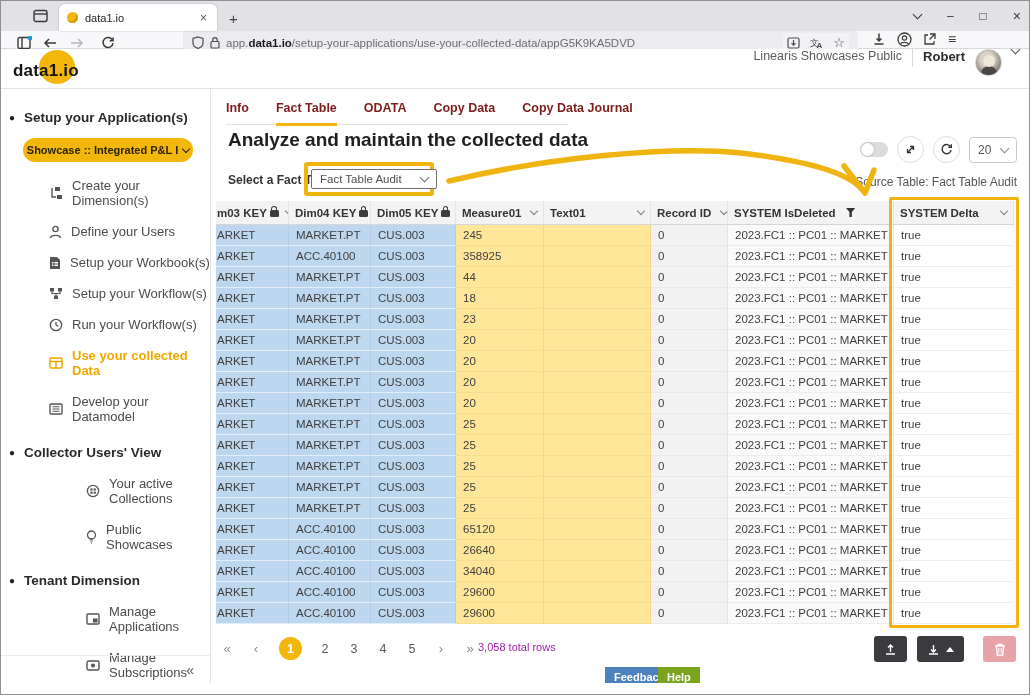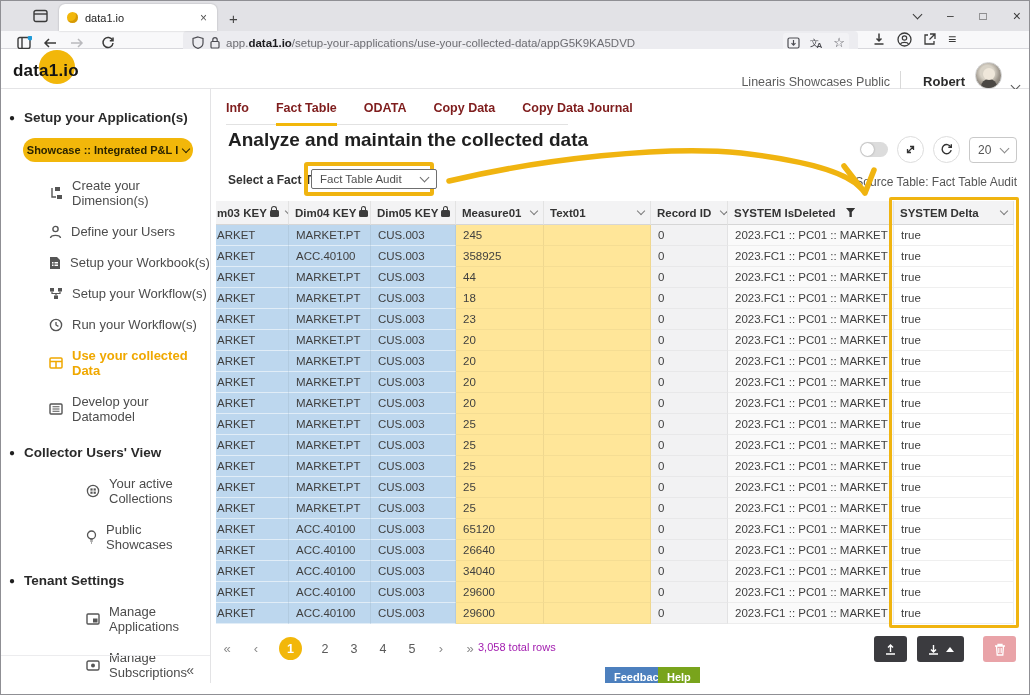--- a/index.html
+++ b/index.html
@@ -23,24 +23,24 @@
   .urltext { font-size:11.5px; color:#6d6d72; flex:1; white-space:nowrap; overflow:hidden; }
   .urltext b { color:#1c1c1f; }
   .urlicons { display:flex; align-items:center; gap:10px; padding:2px 4px; background:#f2f2f5; border-radius:3px; }
   .tb-right { display:flex; align-items:center; gap:11px; margin-left:14px; color:#3a3a3a; }
   .menu-glyph { font-size:14px; color:#3a3a3a; letter-spacing:0; }
 
   
   .appbar { height:40px; background:#fff; border-bottom:1px solid #e4e4e6; position:relative; }
   .logo-circle { position:absolute; left:38px; top:1px; width:36px; height:34px; border-radius:50%; background:#f2b70a; }
   .logo-text { position:absolute; left:12px; top:12px; font-size:17px; font-weight:bold; color:#141414; letter-spacing:.2px; }
-  .appbar-right { position:absolute; right:10px; top:0; height:40px; display:flex; align-items:flex-end; gap:10px; }
+  .appbar-right { position:absolute; right:10px; top:0; height:40px; display:flex; align-items:flex-start; gap:10px; }
   .ws-name { font-size:12.5px; color:#5c5c5c; }
   .hdr-div { width:1px; height:18px; background:#d9d9d9; }
-  .user-name { font-size:13px; font-weight:bold; color:#2b2b2b;margin-left:12px; }
+  .user-name { font-size:13px; font-weight:bold; color:#2b2b2b; }
   .avatar { width:27px; height:27px; border-radius:50%; background:radial-gradient(circle at 45% 38%, #d8d2c6 0 34%, #9b948a 60%, #6f6a62 100%); border:1px solid #cfcfcf; position:relative; overflow:hidden; }
   .avatar::after { content:""; position:absolute; left:7px; top:5px; width:12px; height:12px; border-radius:50%; background:#efe7da; box-shadow:0 13px 0 2px #4a4743; }
 
   
   .bodyrow { display:flex; height:594px; }
   .sidebar { width:210px; flex:none; border-right:1px solid #e3e3e5; position:relative; background:#fff; }
   .main { flex:1; position:relative; background:#fff; overflow:hidden; }
 
   
   .sec-title { display:flex; align-items:center; gap:9px; margin:21px 0 0 8px; font-size:13.5px; font-weight:bold; color:#2a2a2a; }
@@ -288,21 +288,21 @@
       <div class="side-item lvl2">
         <svg width="11" height="14" viewBox="0 0 11 14">
             <circle cx="5.5" cy="5" r="4" fill="none" stroke="#555" stroke-width="1.3"></circle>
             <path d="M4 9 H7 M4.2 11 H6.8 M5 13 H6" stroke="#555" stroke-width="1.2"></path>
           </svg>
         <span>Public Showcases</span>
       </div>
 
       <div class="sec-title">
         <span class="dot">●</span>
-        <span>Tenant Settings</span>
+        <span>Tenant Dimension</span>
       </div>
       <div class="side-item lvl2">
         <svg width="14" height="12" viewBox="0 0 14 12">
             <rect x="1" y="1" width="12" height="10" rx="1" fill="none" stroke="#555" stroke-width="1.4"></rect>
             <rect x="7" y="5.5" width="4.5" height="4" fill="#555"></rect>
           </svg>
         <span>Manage Applications</span>
       </div>
       <div class="side-item lvl2">
         <svg width="14" height="11" viewBox="0 0 14 11">

